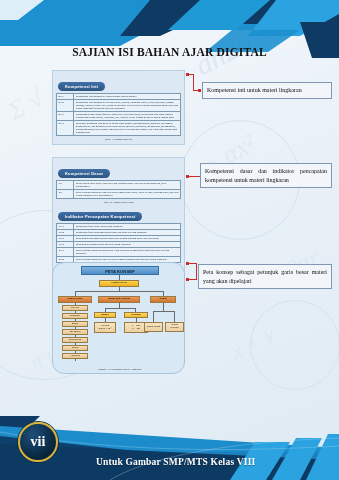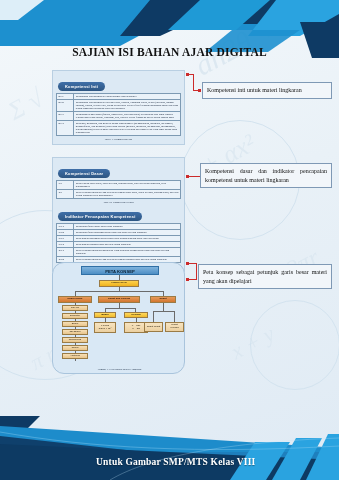--- a/index.html
+++ b/index.html
@@ -267,15 +267,16 @@
       <polygon points="60,50 339,50 339,78 40,78" fill="#1e7fbd"></polygon>
       <polygon points="0,42 339,58 339,78 0,78" fill="#0d3a63"></polygon>
       <polygon points="255,40 290,40 266,78 230,78" fill="#2aa3e0"></polygon>
       <polygon points="296,36 322,36 300,78 272,78" fill="#2aa3e0"></polygon>
       <polygon points="328,32 339,32 339,78 306,78" fill="#2aa3e0"></polygon>
       <path d="M0,30 C90,46 200,52 339,44" stroke="#8fd0f0" stroke-width="0.7" fill="none" opacity="0.6"></path>
       <path d="M110,78 C150,54 230,40 339,36" stroke="#bfe4f7" stroke-width="0.6" fill="none" opacity="0.5"></path>
     </svg>
   </div>
 
+  <div class="badge">vii</div>
   <div class="ftxt">Untuk Gambar SMP/MTS Kelas VIII</div>
 
 </div>
 
 </body></html>

